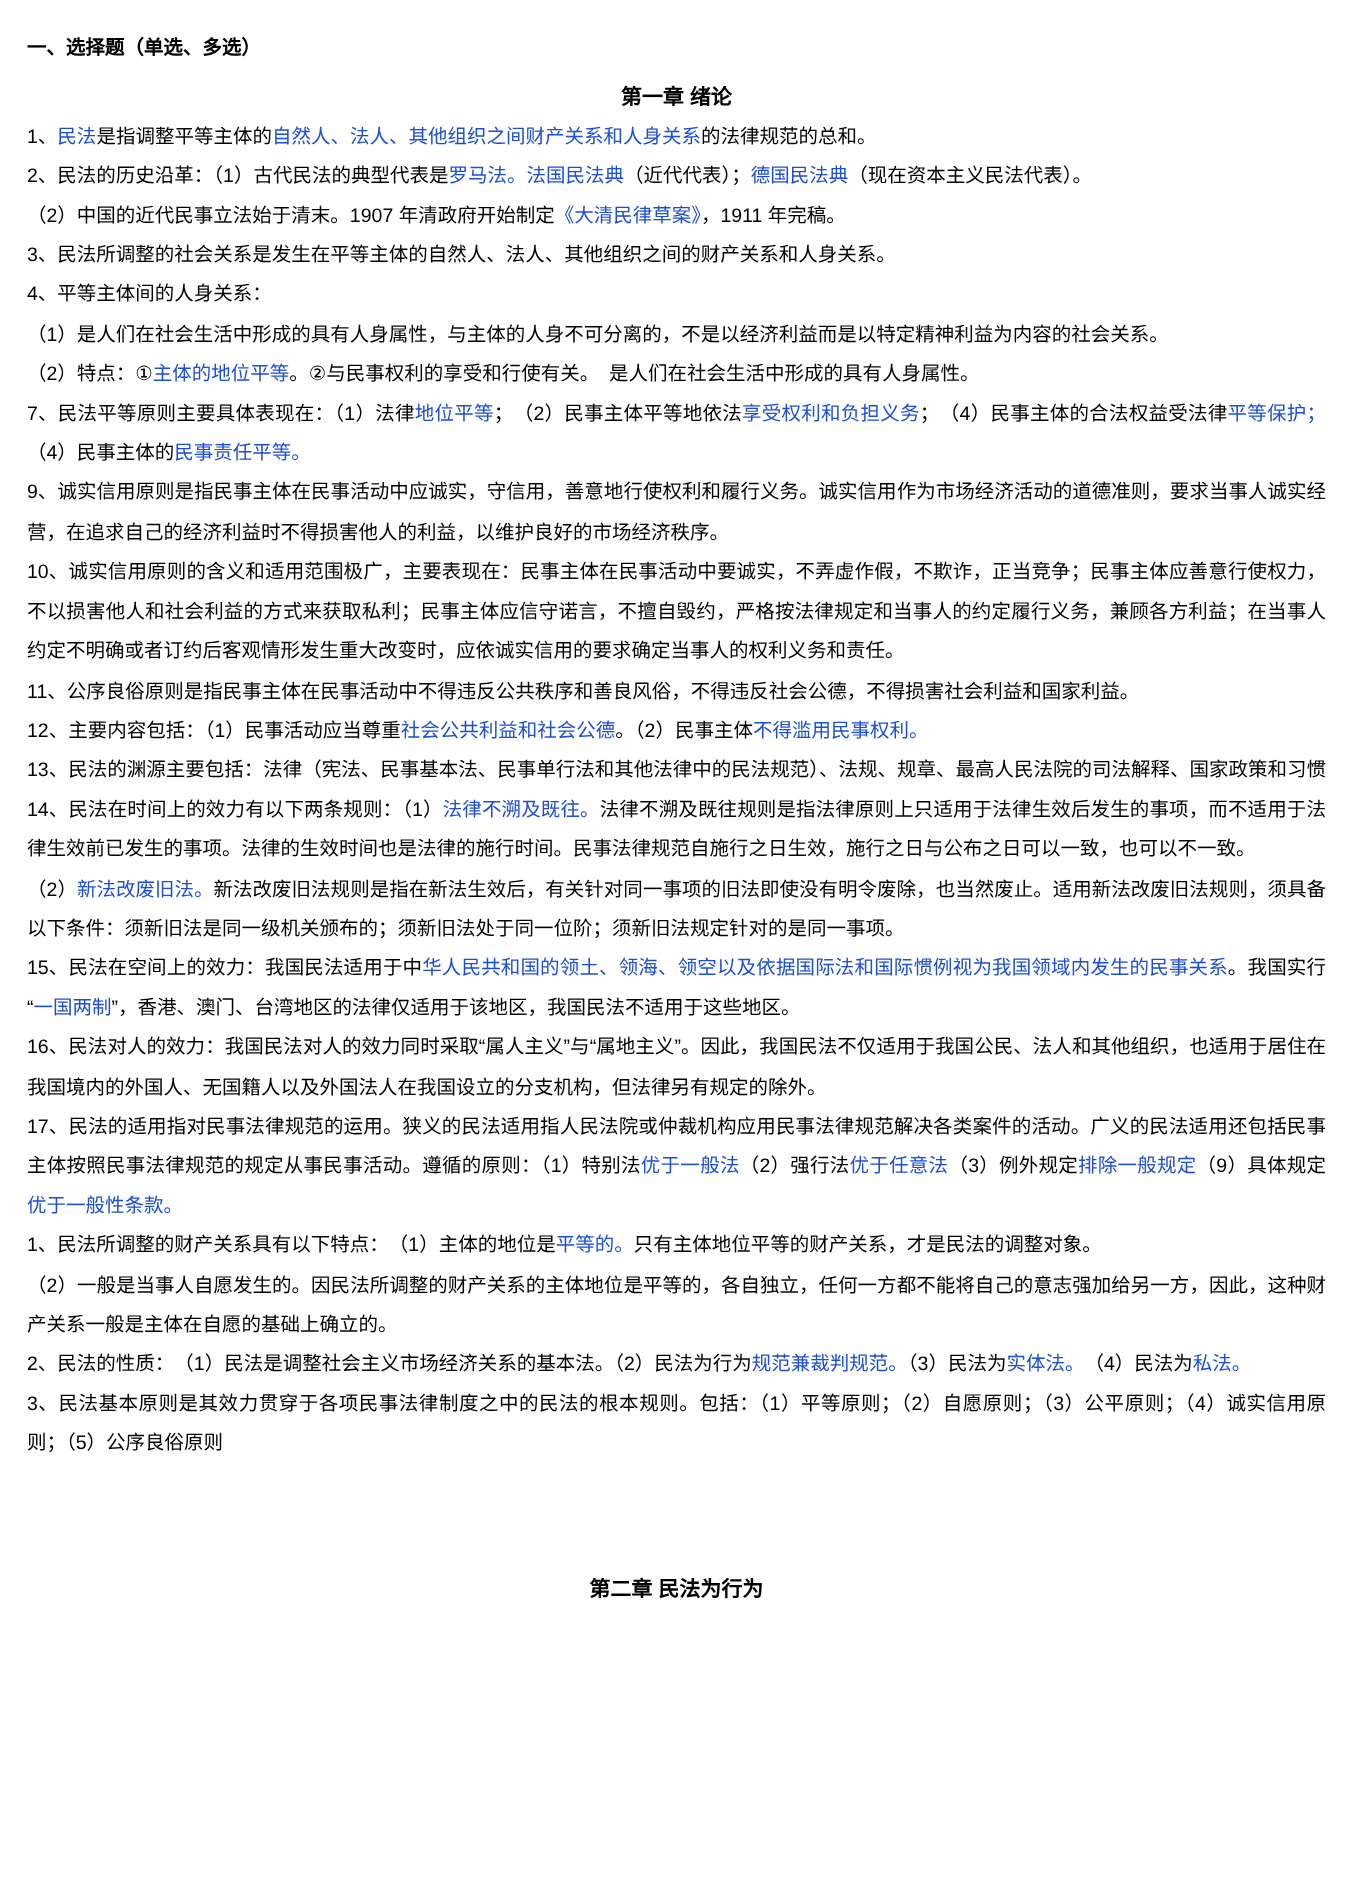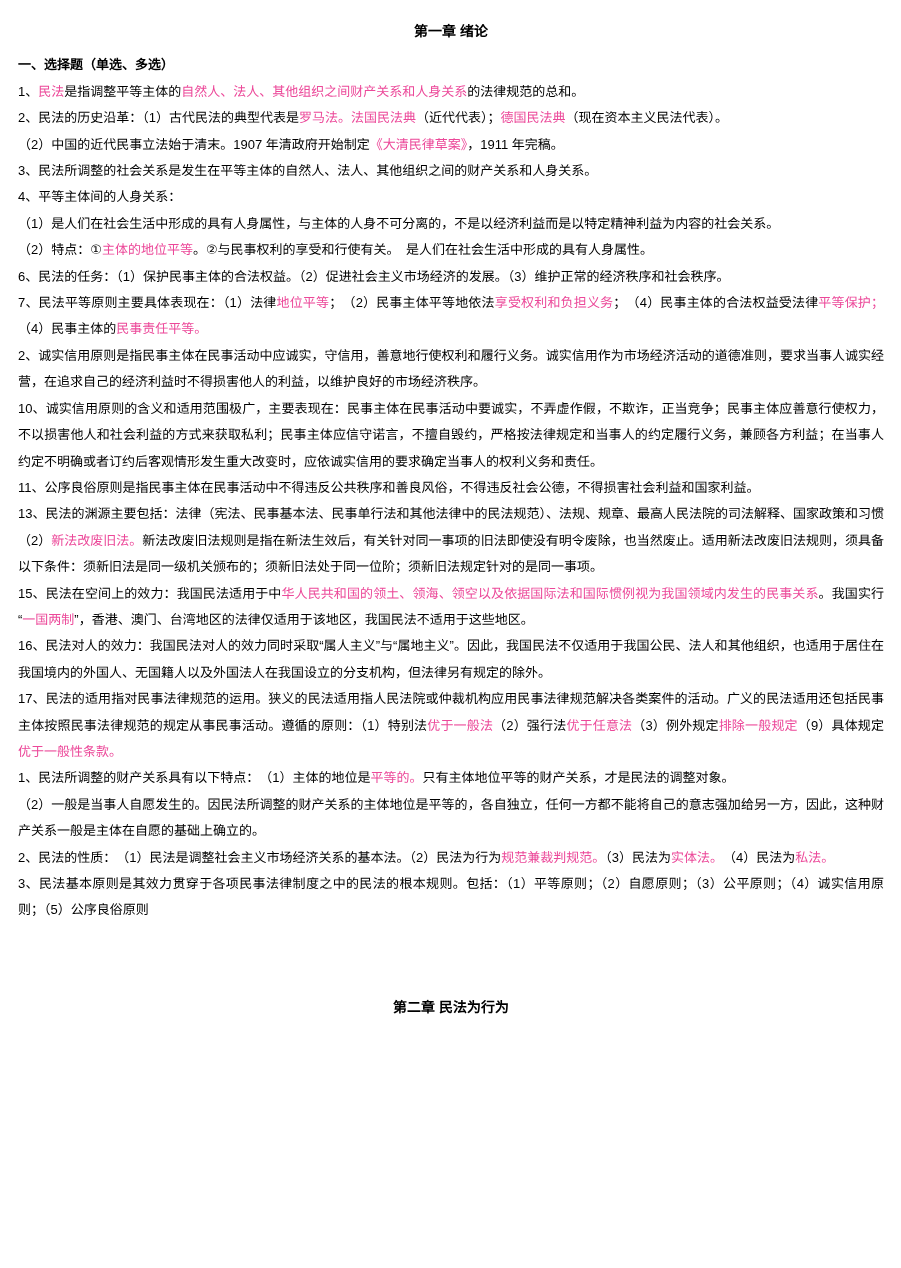--- a/index.html
+++ b/index.html
@@ -32,42 +32,43 @@
     padding-top: 6px;
   }
   .chapter-title:first-child { margin-bottom: 8px; }
   .section-heading {
     font-weight: 700;
     font-size: 13px;
     margin-top: 7px;
   }
   .spacer { height: 64px; }
   .seg { white-space: pre-wrap; }
-  .red { color: #ec4899; }
+  .red { color: #1d4ed8; }
 </style>
 </head>
 <body>
 
 <div class="page">
   <div id="doc">
+      <div class="block section-heading"><span class="seg">一、选择题（单选、多选）</span></div>
       <div class="block chapter-title"><span class="seg">第一章 绪论</span></div>
-      <div class="block section-heading"><span class="seg">一、选择题（单选、多选）</span></div>
       <div class="block paragraph"><span class="seg">1、</span><span class="seg red">民法</span><span class="seg">是指调整平等主体的</span><span class="seg red">自然人、法人、其他组织之间财产关系和人身关系</span><span class="seg">的法律规范的总和。</span></div>
       <div class="block paragraph"><span class="seg">2、民法的历史沿革：（1）古代民法的典型代表是</span><span class="seg red">罗马法。法国民法典</span><span class="seg">（近代代表）；</span><span class="seg red">德国民法典</span><span class="seg">（现在资本主义民法代表）。</span></div>
       <div class="block paragraph"><span class="seg">（2）中国的近代民事立法始于清末。1907 年清政府开始制定</span><span class="seg red">《大清民律草案》</span><span class="seg">，1911 年完稿。</span></div>
       <div class="block paragraph"><span class="seg">3、民法所调整的社会关系是发生在平等主体的自然人、法人、其他组织之间的财产关系和人身关系。</span></div>
       <div class="block paragraph"><span class="seg">4、平等主体间的人身关系：</span></div>
       <div class="block paragraph"><span class="seg">（1）是人们在社会生活中形成的具有人身属性，与主体的人身不可分离的，不是以经济利益而是以特定精神利益为内容的社会关系。</span></div>
       <div class="block paragraph"><span class="seg">（2）特点：①</span><span class="seg red">主体的地位平等</span><span class="seg">。②与民事权利的享受和行使有关。　是人们在社会生活中形成的具有人身属性。</span></div>
-      <div class="block paragraph"><span class="seg">6、民法的任务：（1）保护民事主体的合法权益。（2）促进社会主义市场经济的发展。（3）维护正常的经济秩序和社会秩序。</span></div>
       <div class="block paragraph"><span class="seg">7、民法平等原则主要具体表现在：（1）法律</span><span class="seg red">地位平等</span><span class="seg">；　（2）民事主体平等地依法</span><span class="seg red">享受权利和负担义务</span><span class="seg">；　（4）民事主体的合法权益受法律</span><span class="seg red">平等保护；</span><span class="seg">（4）民事主体的</span><span class="seg red">民事责任平等。</span></div>
-      <div class="block paragraph"><span class="seg">2、诚实信用原则是指民事主体在民事活动中应诚实，守信用，善意地行使权利和履行义务。诚实信用作为市场经济活动的道德准则，要求当事人诚实经营，在追求自己的经济利益时不得损害他人的利益，以维护良好的市场经济秩序。</span></div>
+      <div class="block paragraph"><span class="seg">9、诚实信用原则是指民事主体在民事活动中应诚实，守信用，善意地行使权利和履行义务。诚实信用作为市场经济活动的道德准则，要求当事人诚实经营，在追求自己的经济利益时不得损害他人的利益，以维护良好的市场经济秩序。</span></div>
       <div class="block paragraph"><span class="seg">10、诚实信用原则的含义和适用范围极广，主要表现在：民事主体在民事活动中要诚实，不弄虚作假，不欺诈，正当竞争；民事主体应善意行使权力，不以损害他人和社会利益的方式来获取私利；民事主体应信守诺言，不擅自毁约，严格按法律规定和当事人的约定履行义务，兼顾各方利益；在当事人约定不明确或者订约后客观情形发生重大改变时，应依诚实信用的要求确定当事人的权利义务和责任。</span></div>
       <div class="block paragraph"><span class="seg">11、公序良俗原则是指民事主体在民事活动中不得违反公共秩序和善良风俗，不得违反社会公德，不得损害社会利益和国家利益。</span></div>
+      <div class="block paragraph"><span class="seg">12、主要内容包括：（1）民事活动应当尊重</span><span class="seg red">社会公共利益和社会公德</span><span class="seg">。（2）民事主体</span><span class="seg red">不得滥用民事权利。</span></div>
       <div class="block paragraph"><span class="seg">13、民法的渊源主要包括：法律（宪法、民事基本法、民事单行法和其他法律中的民法规范）、法规、规章、最高人民法院的司法解释、国家政策和习惯</span></div>
+      <div class="block paragraph"><span class="seg">14、民法在时间上的效力有以下两条规则：（1）</span><span class="seg red">法律不溯及既往。</span><span class="seg">法律不溯及既往规则是指法律原则上只适用于法律生效后发生的事项，而不适用于法律生效前已发生的事项。法律的生效时间也是法律的施行时间。民事法律规范自施行之日生效，施行之日与公布之日可以一致，也可以不一致。</span></div>
       <div class="block paragraph"><span class="seg">（2）</span><span class="seg red">新法改废旧法。</span><span class="seg">新法改废旧法规则是指在新法生效后，有关针对同一事项的旧法即使没有明令废除，也当然废止。适用新法改废旧法规则，须具备以下条件：须新旧法是同一级机关颁布的；须新旧法处于同一位阶；须新旧法规定针对的是同一事项。</span></div>
       <div class="block paragraph"><span class="seg">15、民法在空间上的效力：我国民法适用于中</span><span class="seg red">华人民共和国的领土、领海、领空以及依据国际法和国际惯例视为我国领域内发生的民事关系</span><span class="seg">。我国实行“</span><span class="seg red">一国两制</span><span class="seg">”，香港、澳门、台湾地区的法律仅适用于该地区，我国民法不适用于这些地区。</span></div>
       <div class="block paragraph"><span class="seg">16、民法对人的效力：我国民法对人的效力同时采取“属人主义”与“属地主义”。因此，我国民法不仅适用于我国公民、法人和其他组织，也适用于居住在我国境内的外国人、无国籍人以及外国法人在我国设立的分支机构，但法律另有规定的除外。</span></div>
       <div class="block paragraph"><span class="seg">17、民法的适用指对民事法律规范的运用。狭义的民法适用指人民法院或仲裁机构应用民事法律规范解决各类案件的活动。广义的民法适用还包括民事主体按照民事法律规范的规定从事民事活动。遵循的原则：（1）特别法</span><span class="seg red">优于一般法</span><span class="seg">（2）强行法</span><span class="seg red">优于任意法</span><span class="seg">（3）例外规定</span><span class="seg red">排除一般规定</span><span class="seg">（9）具体规定</span><span class="seg red">优于一般性条款。</span></div>
       <div class="block paragraph"><span class="seg">1、民法所调整的财产关系具有以下特点：　（1）主体的地位是</span><span class="seg red">平等的。</span><span class="seg">只有主体地位平等的财产关系，才是民法的调整对象。</span></div>
       <div class="block paragraph"><span class="seg">（2）一般是当事人自愿发生的。因民法所调整的财产关系的主体地位是平等的，各自独立，任何一方都不能将自己的意志强加给另一方，因此，这种财产关系一般是主体在自愿的基础上确立的。</span></div>
       <div class="block paragraph"><span class="seg">2、民法的性质：　（1）民法是调整社会主义市场经济关系的基本法。（2）民法为行为</span><span class="seg red">规范兼裁判规范。</span><span class="seg">（3）民法为</span><span class="seg red">实体法。</span><span class="seg">　（4）民法为</span><span class="seg red">私法。</span></div>
       <div class="block paragraph"><span class="seg">3、民法基本原则是其效力贯穿于各项民事法律制度之中的民法的根本规则。包括：（1）平等原则；（2）自愿原则；（3）公平原则；（4）诚实信用原则；（5）公序良俗原则</span></div>
       <div class="block spacer"></div>
       <div class="block chapter-title"><span class="seg">第二章 民法为行为</span></div>

